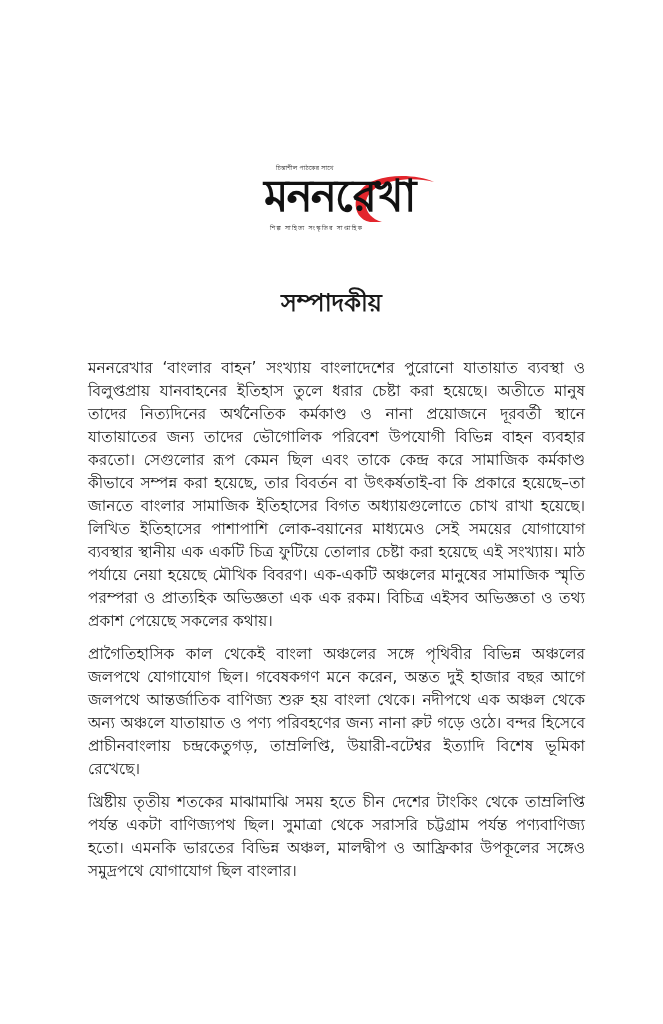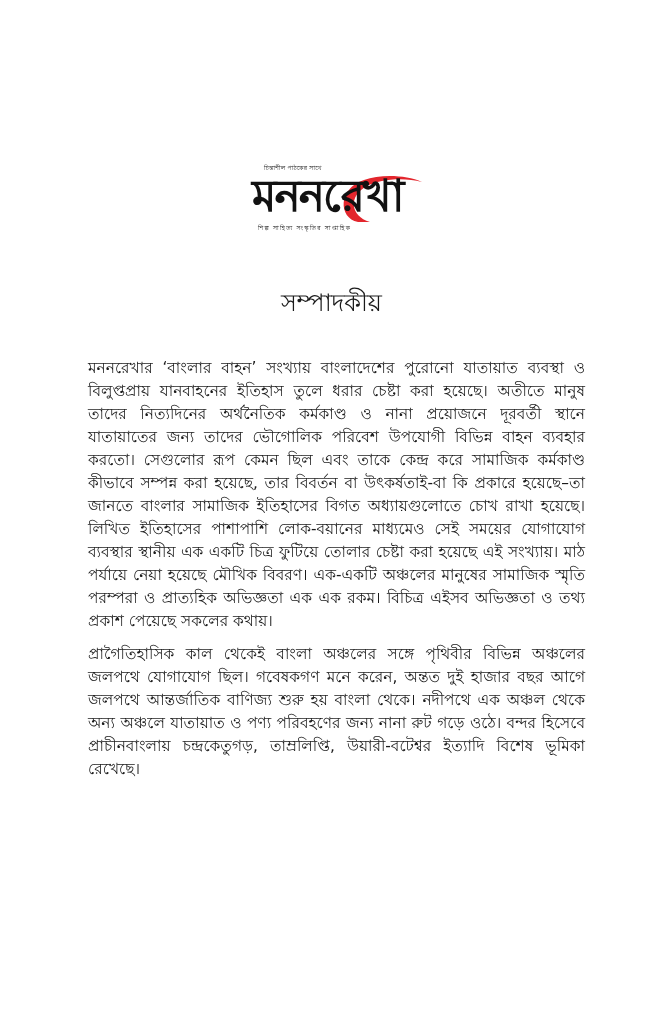--- a/index.html
+++ b/index.html
@@ -10,21 +10,21 @@
     body {
       width: 663px;
       height: 1024px;
       position: relative;
       overflow: hidden;
       color: #1a1a1a;
       font-family: "DejaVu Sans", "Liberation Sans", sans-serif;
     }
     .logo {
       position: absolute;
-      left: 246px;
+      left: 258px;
       top: 160px;
       width: 180px;
       height: 80px;
     }
     .logo-topline {
       position: absolute;
       left: 18px;
       top: 3px;
       font-size: 6px;
       color: #222;
@@ -96,18 +96,19 @@
   <div class="logo-topline">চিন্তাশীল পাঠকের সাথে</div>
   <svg class="logo-swoosh" viewBox="0 0 180 80">
     <path id="swoosh-path" d="M112 62 C 92 58, 92 28, 118 20 C 135 14, 160 15, 176 22 C 158 17, 134 19, 121 26 C 102 36, 104 56, 124 62 Z" fill="#e3262d"></path>
   </svg>
   <div class="logo-main">
     <span>মনন</span><span class="accent-part">রেখা</span>
   </div>
   <div class="logo-tagline">শিল্প সাহিত্য সংস্কৃতির সাপ্তাহিক</div>
 </div>
 
-<h1 class="page-title" style="margin:0;font-weight:normal;">সম্পাদকীয়</h1>
+<h1 class="page-title" style="margin:0;font-weight:bold;">সম্পাদকীয়</h1>
 
 <div class="article">
   <p>মননরেখার ‘বাংলার বাহন’ সংখ্যায় বাংলাদেশের পুরোনো যাতায়াত ব্যবস্থা ও বিলুপ্তপ্রায় যানবাহনের ইতিহাস তুলে ধরার চেষ্টা করা হয়েছে। অতীতে মানুষ তাদের নিত্যদিনের অর্থনৈতিক কর্মকাণ্ড ও নানা প্রয়োজনে দূরবর্তী স্থানে যাতায়াতের জন্য তাদের ভৌগোলিক পরিবেশ উপযোগী বিভিন্ন বাহন ব্যবহার করতো। সেগুলোর রূপ কেমন ছিল এবং তাকে কেন্দ্র করে সামাজিক কর্মকাণ্ড কীভাবে সম্পন্ন করা হয়েছে, তার বিবর্তন বা উৎকর্ষতাই-বা কি প্রকারে হয়েছে–তা জানতে বাংলার সামাজিক ইতিহাসের বিগত অধ্যায়গুলোতে চোখ রাখা হয়েছে। লিখিত ইতিহাসের পাশাপাশি লোক-বয়ানের মাধ্যমেও সেই সময়ের যোগাযোগ ব্যবস্থার স্থানীয় এক একটি চিত্র ফুটিয়ে তোলার চেষ্টা করা হয়েছে এই সংখ্যায়। মাঠ পর্যায়ে নেয়া হয়েছে মৌখিক বিবরণ। এক-একটি অঞ্চলের মানুষের সামাজিক স্মৃতি পরম্পরা ও প্রাত্যহিক অভিজ্ঞতা এক এক রকম। বিচিত্র এইসব অভিজ্ঞতা ও তথ্য প্রকাশ পেয়েছে সকলের কথায়।</p>
   <p>প্রাগৈতিহাসিক কাল থেকেই বাংলা অঞ্চলের সঙ্গে পৃথিবীর বিভিন্ন অঞ্চলের জলপথে যোগাযোগ ছিল। গবেষকগণ মনে করেন, অন্তত দুই হাজার বছর আগে জলপথে আন্তর্জাতিক বাণিজ্য শুরু হয় বাংলা থেকে। নদীপথে এক অঞ্চল থেকে অন্য অঞ্চলে যাতায়াত ও পণ্য পরিবহণের জন্য নানা রুট গড়ে ওঠে। বন্দর হিসেবে প্রাচীনবাংলায় চন্দ্রকেতুগড়, তাম্রলিপ্তি, উয়ারী-বটেশ্বর ইত্যাদি বিশেষ ভূমিকা রেখেছে।</p>
+  <p>খ্রিষ্টীয় তৃতীয় শতকের মাঝামাঝি সময় হতে চীন দেশের টাংকিং থেকে তাম্রলিপ্তি পর্যন্ত একটা বাণিজ্যপথ ছিল। সুমাত্রা থেকে সরাসরি চট্টগ্রাম পর্যন্ত পণ্যবাণিজ্য হতো। এমনকি ভারতের বিভিন্ন অঞ্চল, মালদ্বীপ ও আফ্রিকার উপকূলের সঙ্গেও সমুদ্রপথে যোগাযোগ ছিল বাংলার।</p>
 </div>
 
 </body></html>

